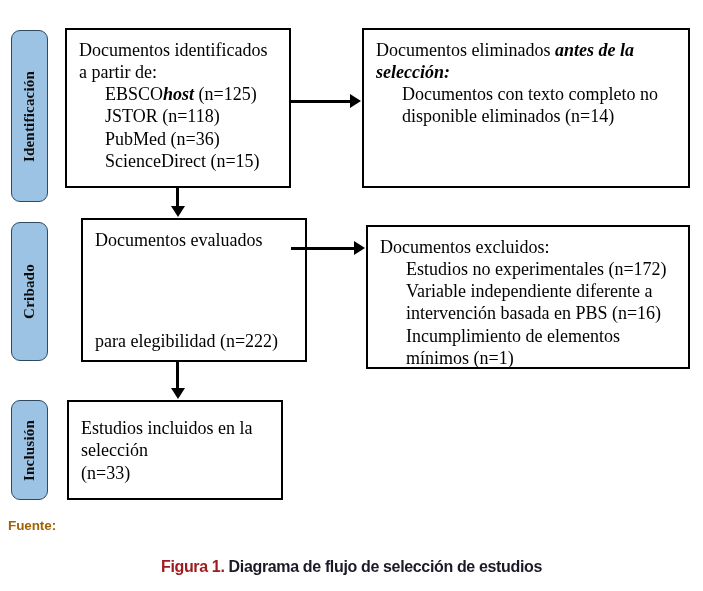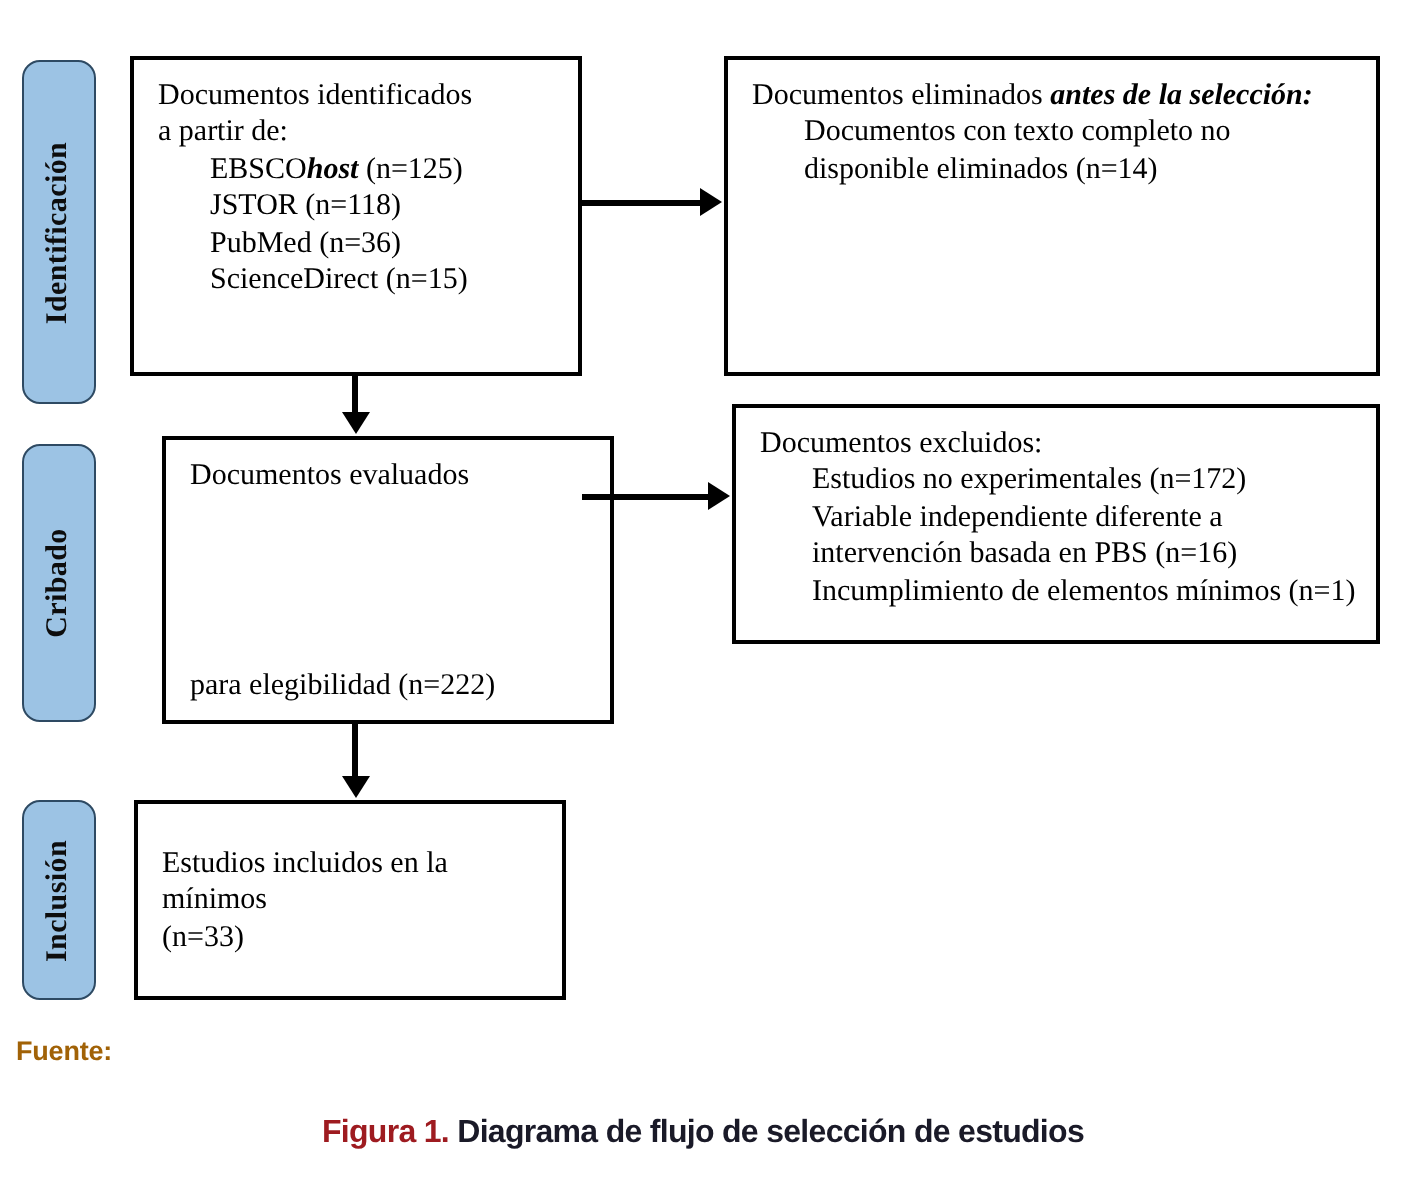--- a/index.html
+++ b/index.html
@@ -49,33 +49,33 @@
   #pill-cribado        { left: 11px; top: 222px; width: 37px; height: 139px; }
   #pill-inclusion      { left: 11px; top: 400px; width: 37px; height: 100px; }
 
   
   .flow-box {
     position: absolute;
     background: #ffffff;
     border: 2.2px solid #000000;
     box-sizing: border-box;
     padding: 9px 10px 8px 12px;
-    font-size: 15px;
+    font-size: 18px;
     line-height: 1.23;
   }
   .flow-box .ln { white-space: nowrap; }
   .flow-box .ln.wrap { white-space: normal; }
   .flow-box .indent { padding-left: 26px; }
   .flow-box .ital { font-style: italic; font-weight: bold; }
 
   #box-identificados { left: 65px;  top: 28px;  width: 226px; height: 160px; }
   #box-eliminados    { left: 362px; top: 28px;  width: 328px; height: 160px; }
   #box-evaluados     { left: 81px;  top: 218px; width: 226px; height: 144px;
                        display: flex; flex-direction: column; justify-content: space-between; }
-  #box-excluidos     { left: 366px; top: 202px; width: 324px; height: 120px; }
+  #box-excluidos     { left: 366px; top: 225px; width: 324px; height: 144px; }
   #box-incluidos     { left: 67px;  top: 400px; width: 216px; height: 100px;
                        display: flex; flex-direction: column; justify-content: center; }
 
   
   .conn-line {
     position: absolute;
     background: #000000;
   }
   .arrow-head {
     position: absolute;
@@ -168,21 +168,21 @@
 
   <div class="flow-box" id="box-excluidos">
     <div class="ln">Documentos excluidos:</div>
     <div class="ln wrap indent">Estudios no experimentales (n=172)</div>
     <div class="ln wrap indent">Variable independiente diferente a intervención basada en PBS (n=16)</div>
     <div class="ln wrap indent">Incumplimiento de elementos mínimos (n=1)</div>
   </div>
 
   <div class="flow-box" id="box-incluidos">
     <div class="ln">Estudios incluidos en la</div>
-    <div class="ln">mínimos</div>
+    <div class="ln">selección</div>
     <div class="ln">(n=33)</div>
   </div>
 
   <div class="conn-line" id="hline-1"></div>
   <div class="arrow-head right" id="harrow-1"></div>
 
   <div class="conn-line" id="vline-1"></div>
   <div class="arrow-head down" id="varrow-1"></div>
 
   <div class="conn-line" id="hline-2"></div>

